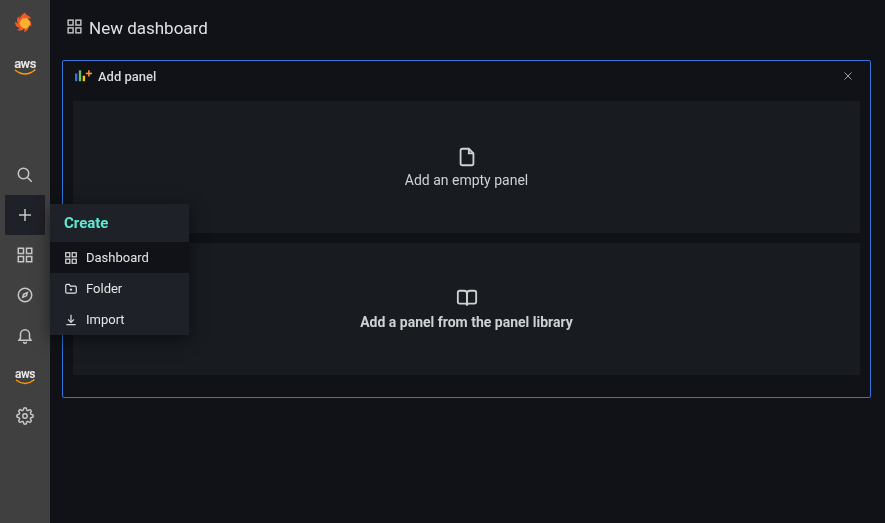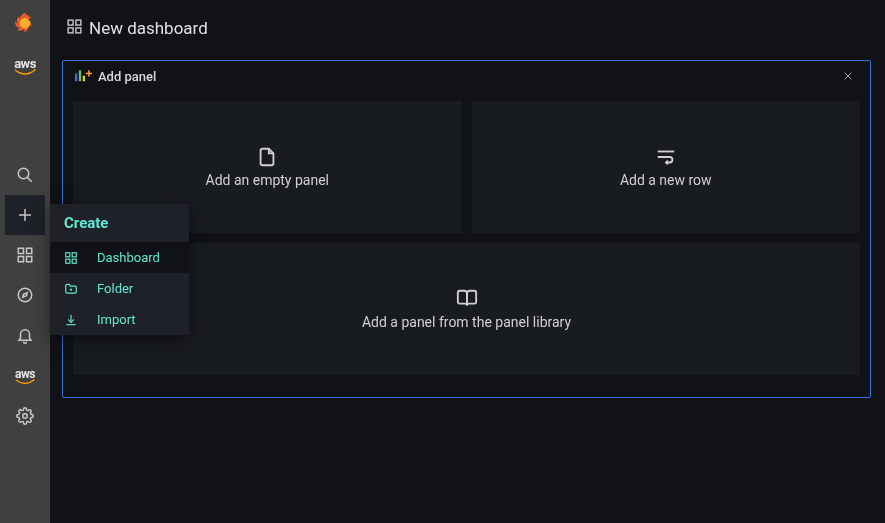--- a/index.html
+++ b/index.html
@@ -131,21 +131,21 @@
     background: #181b20;
     height: 132px;
     display: flex;
     flex-direction: column;
     align-items: center;
     justify-content: center;
     gap: 4px;
     cursor: pointer;
     color: #d0d1d3;
   }
-  .big-btn.full { height: 132px; }
+  .big-btn.full { height: 132px; font-weight: bold; }
   .big-btn svg { width: 22px; height: 22px; color: #d0d1d3; }
   .big-btn .label { font-size: 14px; }
   
   .flyout {
     position: absolute;
     left: 50px;
     top: 204px;
     width: 139px;
     background: #1f2128;
     box-shadow: 0 4px 16px rgba(0,0,0,0.5);
@@ -153,24 +153,24 @@
   }
   .flyout .fly-title {
     padding: 10px 14px;
     font-size: 15px;
     color: #5eead4;
     font-weight: bold;
   }
   .flyout .fly-item {
     display: flex;
     align-items: center;
-    gap: 19px;
+    gap: 8px;
     padding: 8px 14px;
     font-size: 13px;
-    color: #5eead4;
+    color: #e5e5e5;
     cursor: pointer;
   }
   .flyout .fly-item.selected {
     background: #111217;
   }
   .flyout .fly-item svg { width: 14px; height: 14px; }
 </style>
 </head>
 <body>
 
@@ -267,28 +267,20 @@
     </div>
     <div class="panel-body">
       <div class="panel-row">
         <div class="big-btn">
           <svg viewBox="0 0 24 24" fill="none" stroke="currentColor" stroke-width="2">
               <path d="M14 3H7a2 2 0 00-2 2v14a2 2 0 002 2h10a2 2 0 002-2V8z"></path>
               <polyline points="14 3 14 8 19 8"></polyline>
             </svg>
           <span class="label">Add an empty panel</span>
         </div>
-        <div class="big-btn">
-          <svg viewBox="0 0 24 24" fill="none" stroke="currentColor" stroke-width="2">
-              <line x1="3" y1="6" x2="21" y2="6"></line>
-              <path d="M3 12h13a3 3 0 010 6h-4"></path>
-              <polyline points="14 16 12 18 14 20"></polyline>
-            </svg>
-          <span class="label">Add a new row</span>
-        </div>
       </div>
       <div class="panel-row">
         <div class="big-btn full">
           <svg viewBox="0 0 24 24" fill="none" stroke="currentColor" stroke-width="2">
               <path d="M2 5a2 2 0 012-2h5a3 3 0 013 3v13a2 2 0 00-2-2H4a2 2 0 01-2-2z"></path>
               <path d="M22 5a2 2 0 00-2-2h-5a3 3 0 00-3 3v13a2 2 0 012-2h6a2 2 0 002-2z"></path>
             </svg>
           <span class="label">Add a panel from the panel library</span>
         </div>
       </div>

